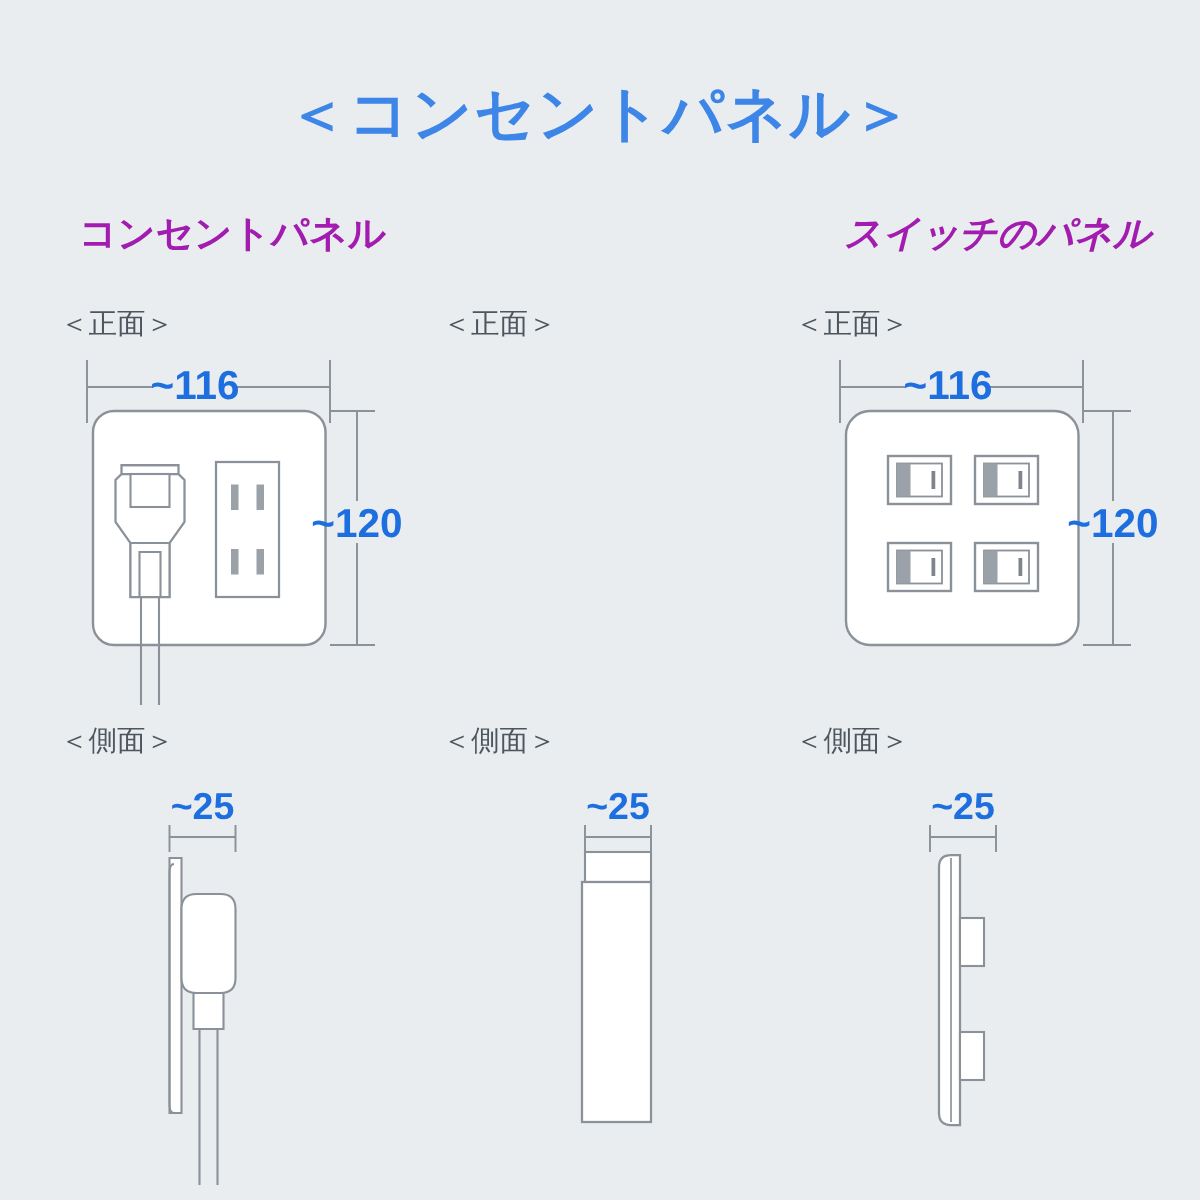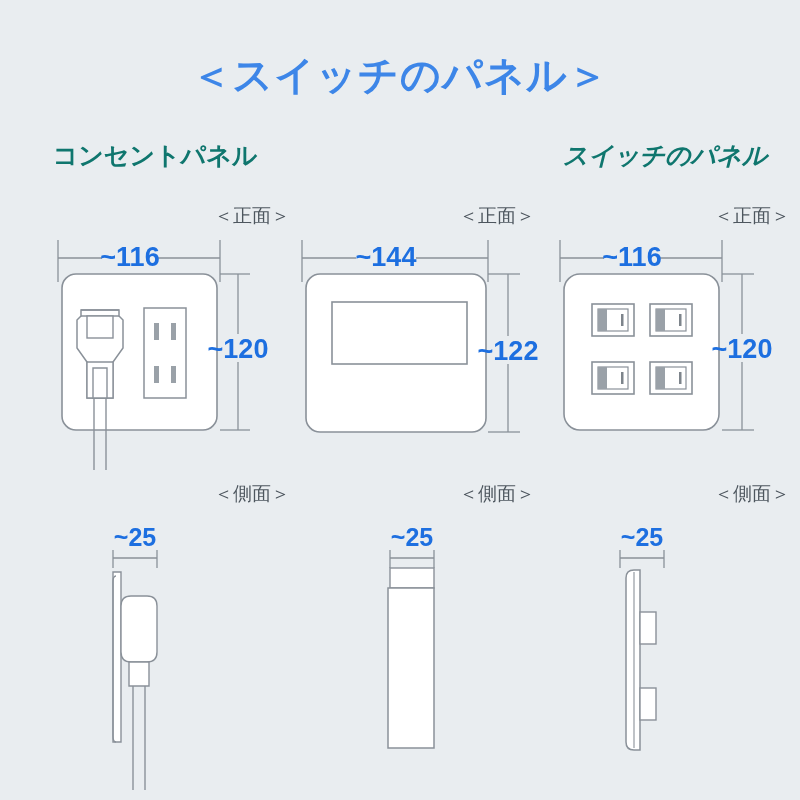--- a/index.html
+++ b/index.html
@@ -27,48 +27,48 @@
     text-align: center;
     color: #3d86e8;
     font-size: 40px;
     font-weight: bold;
     letter-spacing: 1px;
     white-space: nowrap;
   }
   .col-header {
     position: absolute;
     top: 139px;
-    color: #0f766e;
+    color: #a21caf;
     font-size: 25px;
     font-weight: bold;
     white-space: nowrap;
     text-align: center;
   }
   .col-header.c1 { left: 10px;  width: 290px; }
   .col-header.c2 { left: 295px; width: 240px; }
   .col-header.c3 { left: 530px; width: 270px; font-style: italic; }
 
   .viewlabel {
     position: absolute;
     color: #4d565e;
     font-size: 19px;
     white-space: nowrap;
-    text-align: right;
+    text-align: left;
   }
   .svgwrap {
     position: absolute;
   }
   svg { display: block; overflow: visible; }
 </style>
 </head>
 <body>
 
 <div id="stage">
 
-  <div class="title">＜スイッチのパネル＞</div>
+  <div class="title">＜コンセントパネル＞</div>
 
   <div class="col-header c1">コンセントパネル</div>
   <div class="col-header c3">スイッチのパネル</div>
 
   <div class="viewlabel" style="left:40px; top:203px; width:250px;">＜正面＞</div>
 
   <div class="svgwrap" style="left:40px; top:230px;">
     <svg width="260" height="240" viewBox="0 0 260 240">
 
       <g stroke="#8a9199" stroke-width="1.3" fill="none">
@@ -132,43 +132,20 @@
 
       <path d="M 89 152 L 109 152 L 109 176 L 89 176 Z" fill="#ffffff" stroke="#8a9199" stroke-width="1.4"></path>
 
       <line x1="93" y1="176" x2="93" y2="280" stroke="#8a9199" stroke-width="1.4"></line>
       <line x1="105" y1="176" x2="105" y2="280" stroke="#8a9199" stroke-width="1.4"></line>
     </svg>
   </div>
 
   <div class="viewlabel" style="left:295px; top:203px; width:240px;">＜正面＞</div>
 
-  <div class="svgwrap" style="left:290px; top:230px;">
-    <svg width="250" height="240" viewBox="0 0 250 240">
-      <g stroke="#8a9199" stroke-width="1.3" fill="none">
-        <line x1="12" y1="10" x2="12" y2="52"></line>
-        <line x1="198" y1="10" x2="198" y2="52"></line>
-        <line x1="12" y1="28" x2="66" y2="28"></line>
-        <line x1="126" y1="28" x2="198" y2="28"></line>
-      </g>
-      <g stroke="#8a9199" stroke-width="1.3" fill="none">
-        <line x1="198" y1="44" x2="230" y2="44"></line>
-        <line x1="198" y1="202" x2="230" y2="202"></line>
-        <line x1="218" y1="44" x2="218" y2="106"></line>
-        <line x1="218" y1="134" x2="218" y2="202"></line>
-      </g>
-
-      <rect x="16" y="44" width="180" height="158" rx="14" ry="14" fill="#ffffff" stroke="#8a9199" stroke-width="1.6"></rect>
-
-      <rect x="42" y="72" width="135" height="62" fill="#ffffff" stroke="#8a9199" stroke-width="1.6"></rect>
-
-      <text x="96" y="36" text-anchor="middle" fill="#1d6fe0" font-family="Liberation Sans, sans-serif" font-size="27" font-weight="bold">~144</text>
-      <text x="218" y="130" text-anchor="middle" fill="#1d6fe0" font-family="Liberation Sans, sans-serif" font-size="27" font-weight="bold">~122</text>
-    </svg>
-  </div>
 
   <div class="viewlabel" style="left:295px; top:481px; width:240px;">＜側面＞</div>
 
   <div class="svgwrap" style="left:290px; top:510px;">
     <svg width="250" height="280" viewBox="0 0 250 280">
       <g stroke="#8a9199" stroke-width="1.3" fill="none">
         <line x1="100" y1="40" x2="100" y2="58"></line>
         <line x1="144" y1="40" x2="144" y2="58"></line>
         <line x1="100" y1="48" x2="144" y2="48"></line>
       </g>

